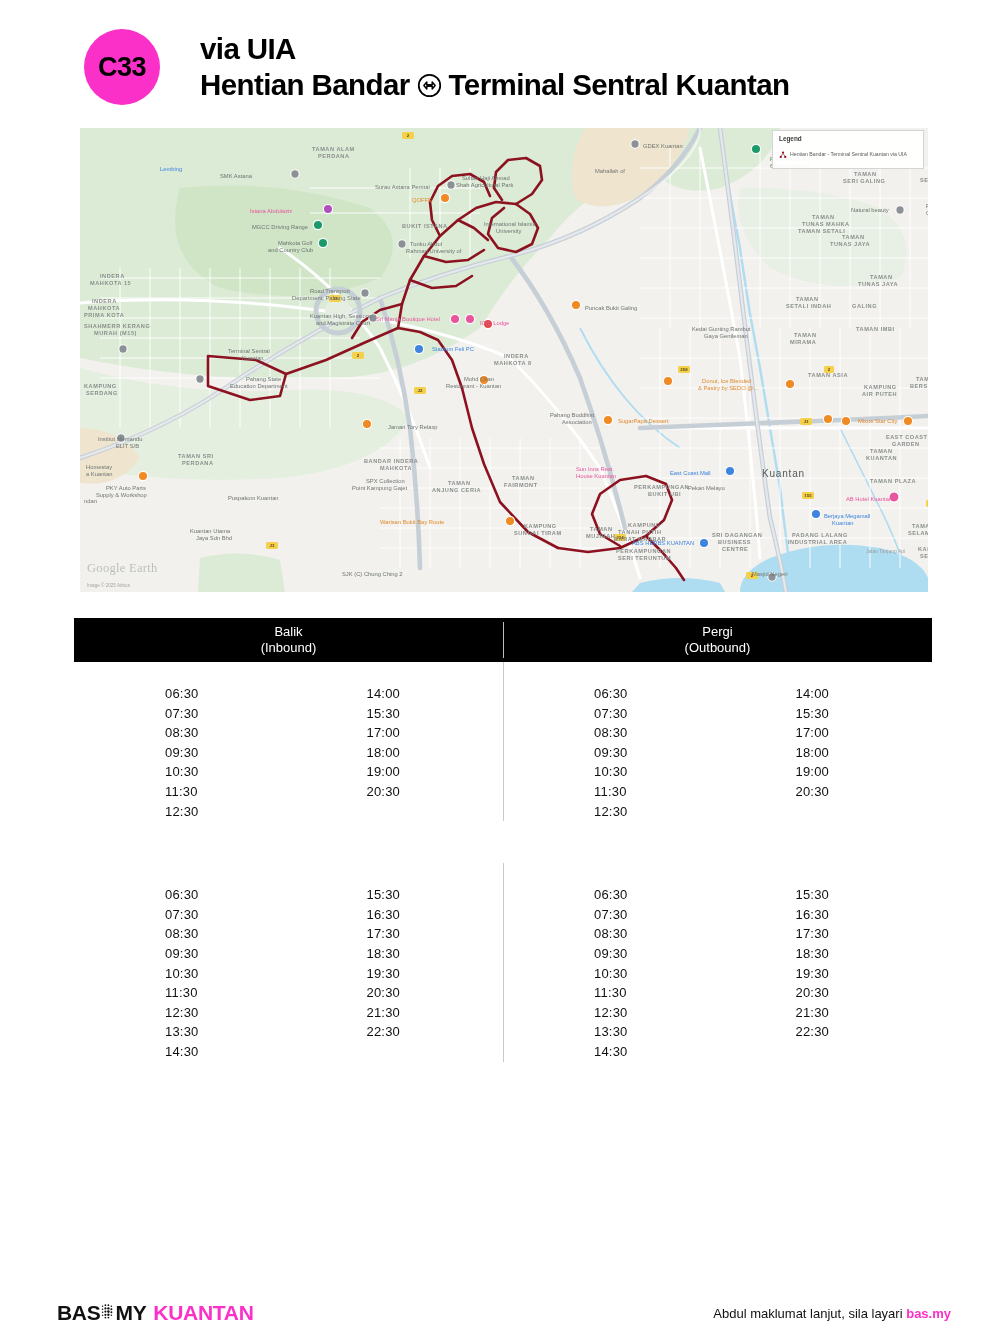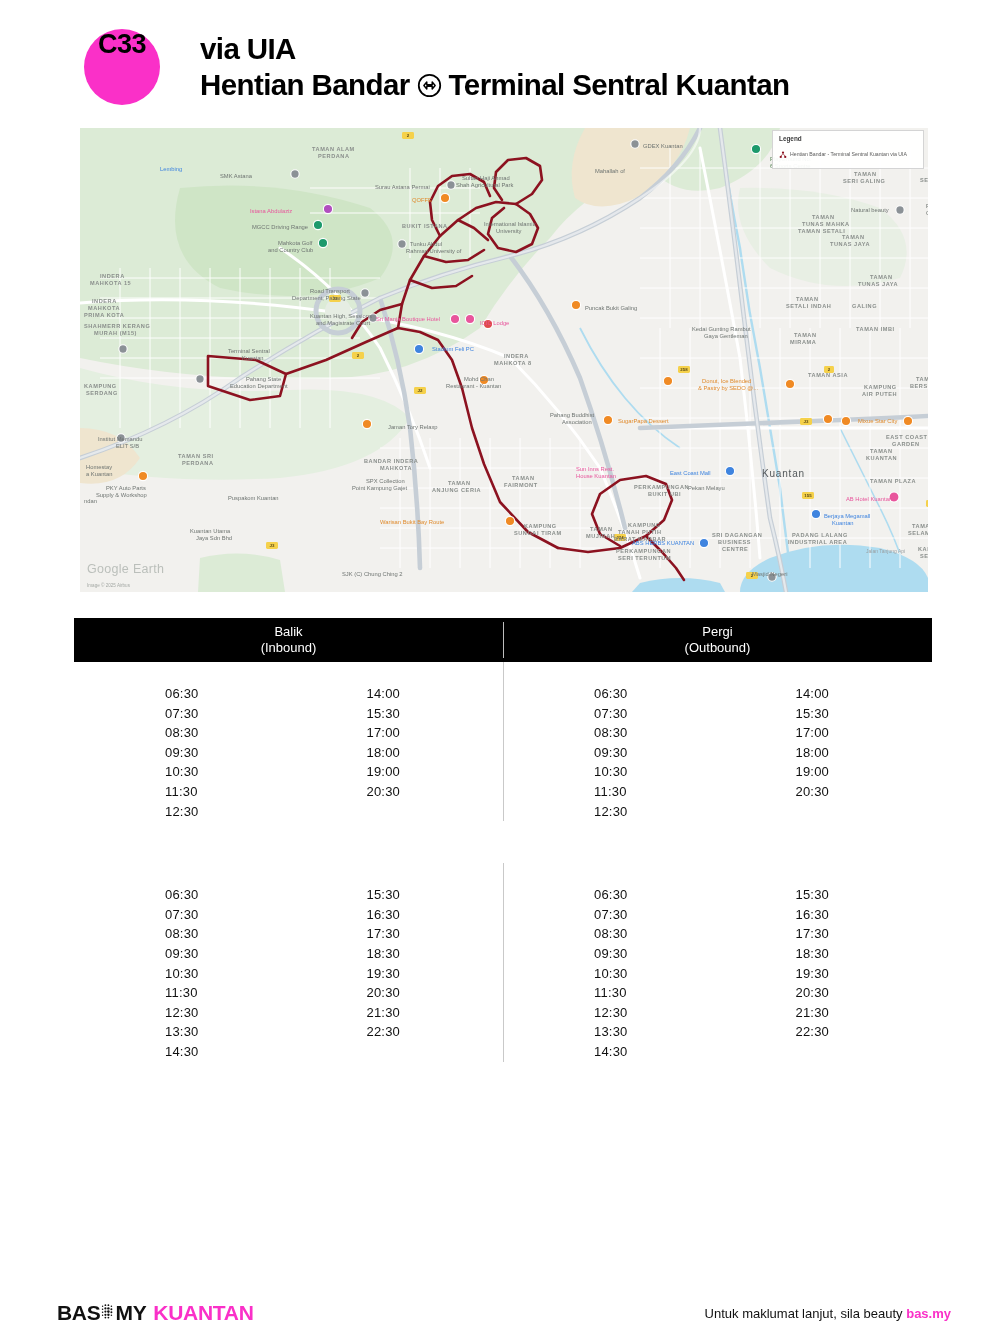--- a/index.html
+++ b/index.html
@@ -10,21 +10,21 @@
     overflow: hidden;
   }
   .page { position: relative; width: 1008px; height: 1344px; }
 
   
   .header { position: absolute; left: 0; top: 0; width: 1008px; height: 118px; }
   .route-badge {
     position: absolute; left: 84px; top: 29px;
     width: 76px; height: 76px; border-radius: 50%;
     background: #FA30C8;
-    display: flex; justify-content: center;
+    display: flex; align-items: center; justify-content: center;
   }
   .route-badge-text {
     color: #000; font-size: 27px; font-weight: bold; letter-spacing: -0.5px;
   }
   .title-block { position: absolute; left: 200px; top: 31px; width: 790px; }
   .title-line {
     font-size: 29.5px; font-weight: bold; color: #000;
     line-height: 36px; letter-spacing: -0.6px;
     display: flex; align-items: center; gap: 7px; white-space: nowrap;
   }
@@ -59,21 +59,21 @@
     border: 0.6px solid #d4d4d4;
     padding: 4px 6px 5px 6px; min-width: 152px;
   }
   .legend-title { font-size: 6.4px; font-weight: bold; color: #3a3a3a; margin-bottom: 3px; }
   .legend-row { display: flex; align-items: center; gap: 3px; }
   .legend-icon { flex: 0 0 8px; }
   .legend-text { font-size: 5.2px; color: #5a5a5a; }
   .gwatermark {
     position: absolute; left: 7px; bottom: 16px;
     font-size: 12.5px; color: rgba(120,130,125,0.45);
-    font-family: Liberation Sans, sans-serif; letter-spacing: 0.3px;
+    font-family: Liberation Serif, serif; letter-spacing: 0.3px;
   }
   .gattrib {
     position: absolute; left: 7px; bottom: 4px;
     font-size: 4.6px; color: rgba(110,118,114,0.6);
   }
 
   
   .table-zone { position: absolute; left: 74px; top: 618px; width: 858px; }
   .thead { display: flex; background: #000000; height: 44px; }
   .thead-cell {
@@ -612,17 +612,17 @@
               <circle cx="10.4" cy="6.2" r="1"></circle>
               <circle cx="10.4" cy="9.2" r="1"></circle>
               <circle cx="10.4" cy="12.2" r="0.8"></circle>
           </g>
         </svg>
       </span>
       <span class="brand-my">MY</span>
       <span class="brand-city">KUANTAN</span>
     </div>
     <div class="foot-note">
-      <span>Untuk maklumat lanjut, sila beauty </span><span class="foot-link">bas.my</span>
+      <span>Abdul maklumat lanjut, sila layari </span><span class="foot-link">bas.my</span>
     </div>
   </div>
 
 </div>
 
 </body></html>

